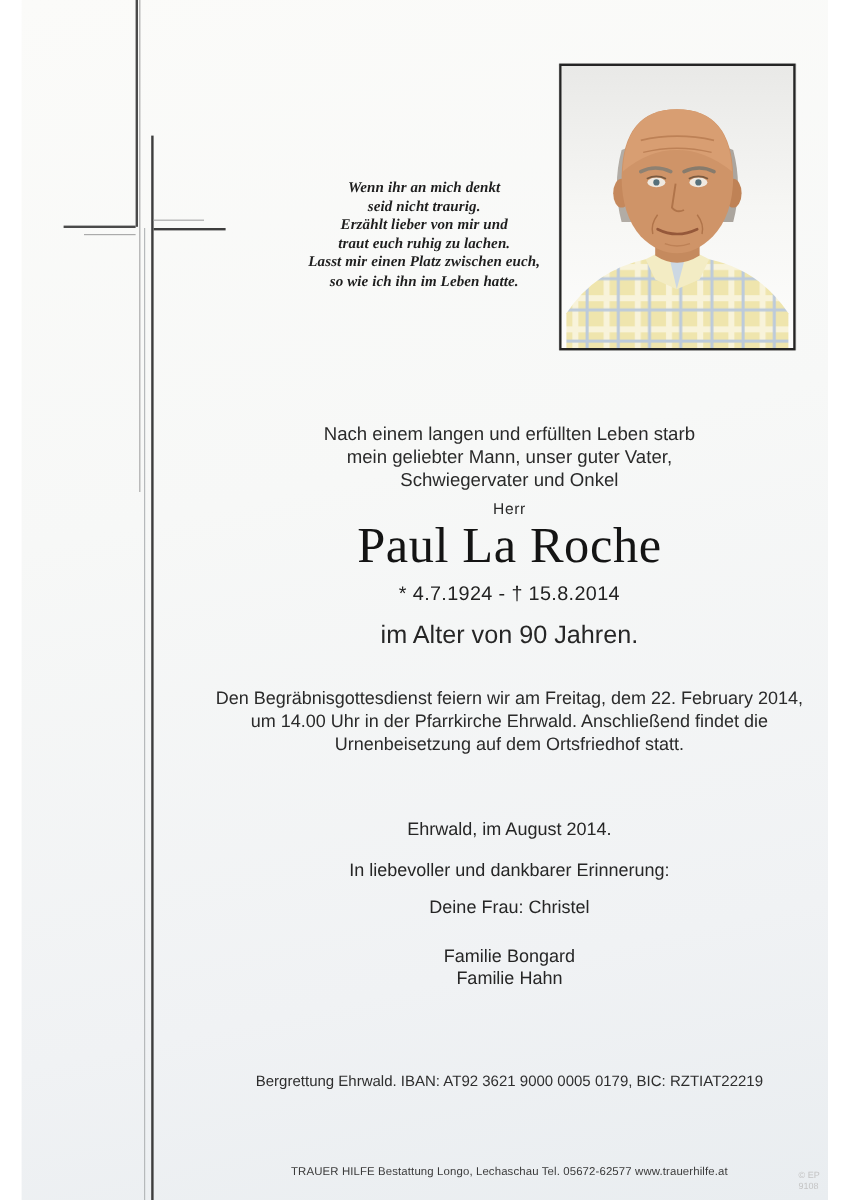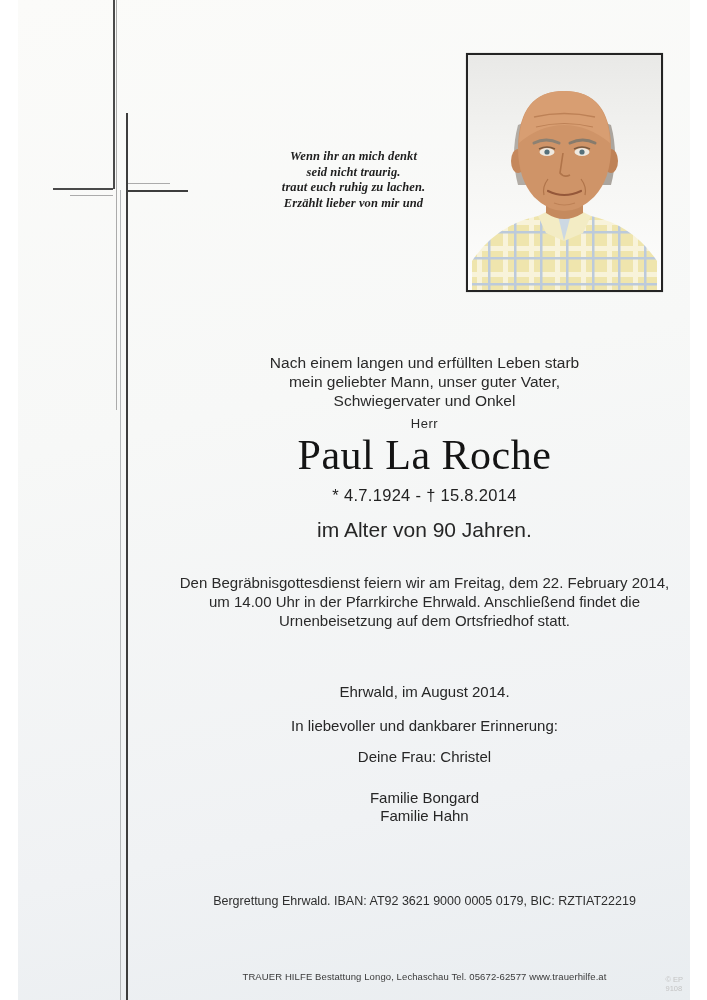--- a/index.html
+++ b/index.html
@@ -126,22 +126,24 @@
       <path d="M113,124 Q119,132 117,140" stroke="#b0744a" stroke-width="1.2" fill="none"></path>
       <path d="M80,136 Q96,144 113,136" stroke="#95583a" stroke-width="2.2" fill="none" stroke-linecap="round"></path>
 
       <path d="M86,148 Q96,152 107,148" stroke="#bd8156" stroke-width="1.2" fill="none"></path>
     </svg>
   </div>
 
   <div class="poem">
     <div>Wenn ihr an mich denkt</div>
     <div>seid nicht traurig.</div>
+    <div>Erzählt lieber von mir und</div>
     <div>traut euch ruhig zu lachen.</div>
-    <div>Erzählt lieber von mir und</div>
+    <div>Lasst mir einen Platz zwischen euch,</div>
+    <div>so wie ich ihn im Leben hatte.</div>
   </div>
 
   <div class="blk intro">
     <div>Nach einem langen und erfüllten Leben starb</div>
     <div>mein geliebter Mann, unser guter Vater,</div>
     <div>Schwiegervater und Onkel</div>
   </div>
 
   <div class="blk herr">Herr</div>
   <div class="blk name">Paul La Roche</div>

